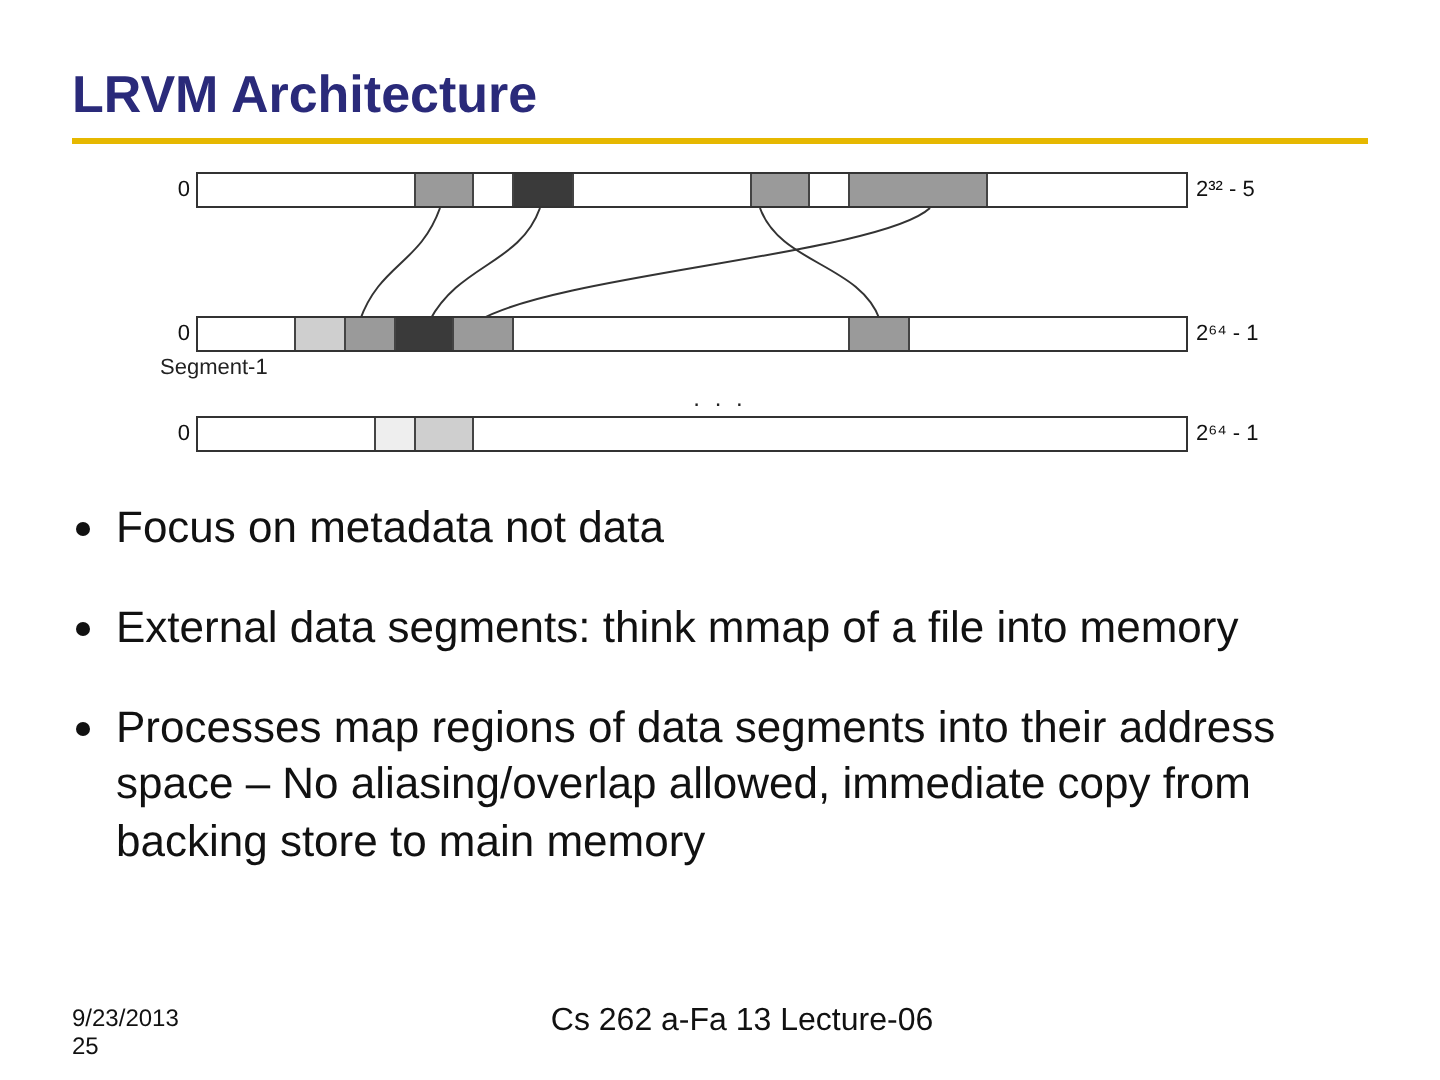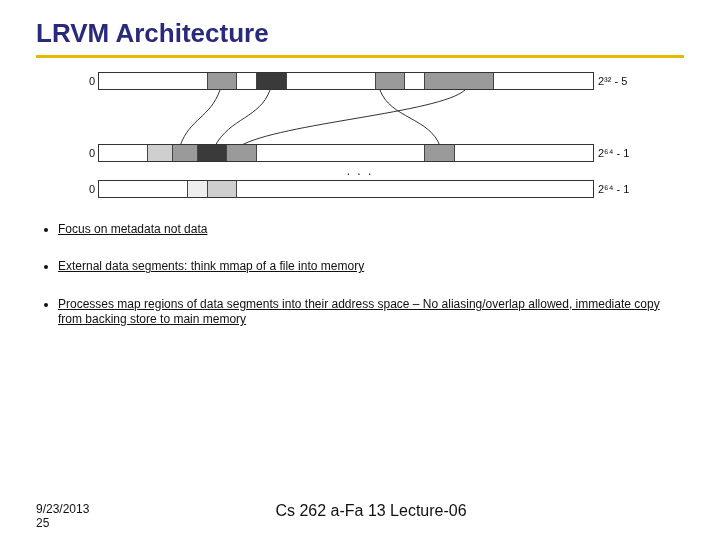--- a/index.html
+++ b/index.html
@@ -1,31 +1,31 @@
 <!DOCTYPE html>
 <html><head>
 <meta charset="utf-8">
 <style>
   * { margin: 0; padding: 0; box-sizing: border-box; }
   html, body { width: 720px; height: 540px; background: #fff; font-family: Arial, Helvetica, sans-serif; }
-  .slide { width: 720px; height: 540px; position: relative; padding: 18px 36px 0 36px; }
+  .slide { width: 720px; height: 540px; position: relative; padding: 32px 36px 0 36px; }
   .title { font-size: 26px; font-weight: bold; color: #2a2a7a; margin-bottom: 6px; }
   .title-underline { height: 3px; background: #e6b800; margin-bottom: 14px; }
   .diagram { width: 560px; margin: 0 auto 24px auto; }
   .row { position: relative; margin-bottom: 2px; }
   .row-header { font-size: 12px; text-align: center; margin-bottom: 2px; color: #222; }
   .bar-wrap { display: flex; align-items: center; }
   .bar { flex: 1; height: 18px; border: 1px solid #333; display: flex; position: relative; }
   .seg { height: 100%; border-right: 1px solid #444; }
   .seg:last-child { border-right: none; }
   .bar-label-left { width: 18px; font-size: 11px; text-align: right; padding-right: 3px; color: #111; }
   .bar-label-right { width: 46px; font-size: 11px; padding-left: 4px; color: #111; }
   .seg-label { font-size: 11px; margin-top: 2px; color: #222; }
   .dots { text-align: center; font-size: 12px; letter-spacing: 2px; margin: 2px 0; color: #222; }
-  .bullets { font-size: 12px; color: #111; line-height: 1.28; text-decoration: underline; }
+  .bullets { font-size: 22px; color: #111; line-height: 1.28; }
   .bullets li { list-style: disc; margin-left: 22px; margin-bottom: 22px; }
   .footer { position: absolute; bottom: 10px; left: 36px; right: 30px; display: flex; justify-content: space-between; align-items: baseline; font-size: 12px; color: #111; flex-direction: column; }
   .footer-center { position: absolute; left: 16px; right: 0; text-align: center; font-size: 16px; }
   .connectors { width: 560px; height: 60px; margin: -4px auto -4px auto; display: block; }
 </style>
 </head>
 <body>
 
 <div class="slide">
 
@@ -67,20 +67,21 @@
             <div class="seg" style="width: 5%; background: rgb(207, 207, 207);"></div>
             <div class="seg" style="width: 5%; background: rgb(154, 154, 154);"></div>
             <div class="seg" style="width: 6%; background: rgb(58, 58, 58);"></div>
             <div class="seg" style="width: 6%; background: rgb(154, 154, 154);"></div>
             <div class="seg" style="width: 34%; background: rgb(255, 255, 255);"></div>
             <div class="seg" style="width: 6%; background: rgb(154, 154, 154);"></div>
             <div class="seg" style="width: 28%; background: rgb(255, 255, 255);"></div>
           </div>
         <div class="bar-label-right">2⁶⁴ - 1</div>
       </div>
+      <div class="seg-label">Segment-1</div>
       <div class="dots">. . .</div>
     </div>
 
     <div class="row">
       <div class="bar-wrap">
         <div class="bar-label-left">0</div>
         <div class="bar" id="bar-bot">
             <div class="seg" style="width: 18%; background: rgb(255, 255, 255);"></div>
             <div class="seg" style="width: 4%; background: rgb(238, 238, 238);"></div>
             <div class="seg" style="width: 6%; background: rgb(207, 207, 207);"></div>

